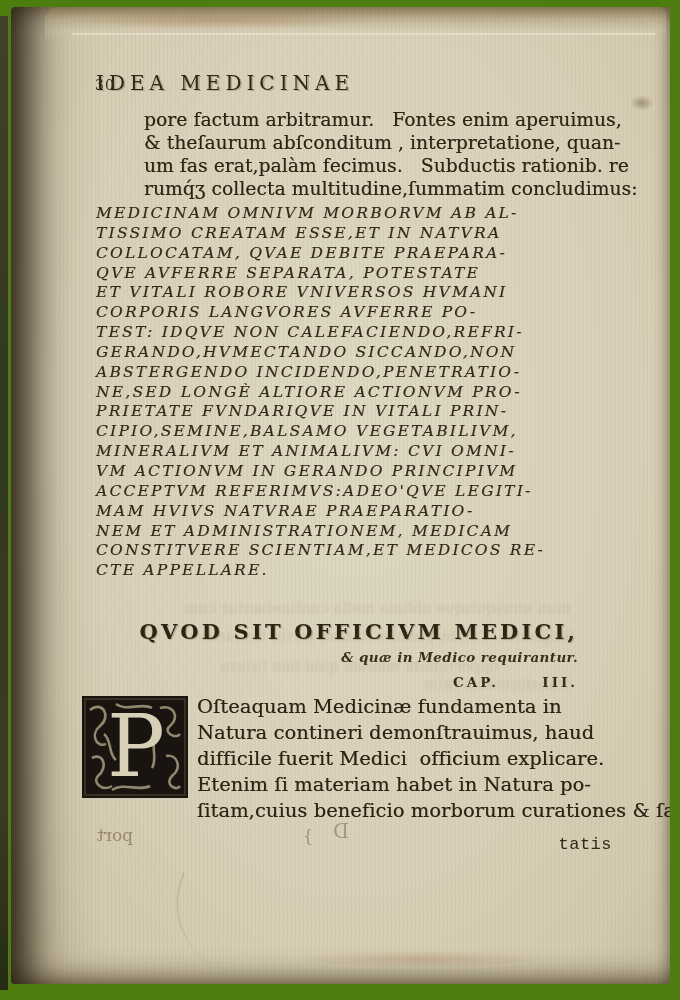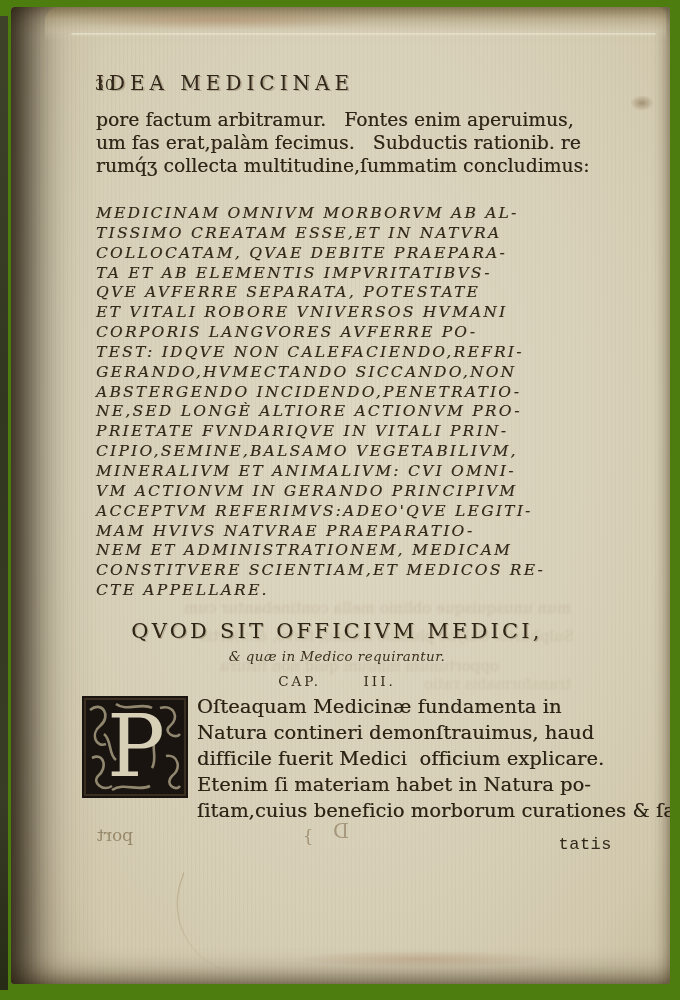--- a/index.html
+++ b/index.html
@@ -56,32 +56,33 @@
     text-shadow:1.6px .6px 0 rgba(90,66,34,.28);
     white-space:pre;
   }
   .intro-block{
     position:absolute;left:85px;top:102px;width:492px;
   }
   .intro-block .line{
     font-size:18.6px;line-height:22.9px;color:#2e2416;
     white-space:pre;letter-spacing:.1px;
     text-shadow:.4px .3px 0 rgba(46,36,22,.5);
+    margin-left:48px;
   }
   .caps-block{
     position:absolute;left:85px;top:197px;width:505px;
   }
   .caps-block .line{
     font-size:15.4px;line-height:19.85px;color:#32281a;
     letter-spacing:2.3px;white-space:pre;
     text-shadow:.5px .4px 0 rgba(60,45,25,.4);
     font-style:italic;
   }
   .chapter-head{
-    position:absolute;left:85px;top:612px;width:482px;text-align:center;
+    position:absolute;left:85px;top:612px;width:482px;text-align:right;font-weight:bold;
   }
   .chapter-title{
     font-size:21px;letter-spacing:3.2px;color:#2e2416;white-space:pre;
     text-shadow:1.2px .5px 0 rgba(90,66,34,.25);
   }
   .chapter-subtitle{
     margin-top:5px;font-size:13.5px;font-style:italic;color:#3a2e1d;
     letter-spacing:.4px;
   }
   .chapter-cap{
@@ -152,29 +153,29 @@
     <div class="stain-a"></div>
     <div class="stain-b"></div>
     <div class="stain-c"></div>
     <div class="crease"></div>
 
     <span class="folio">30</span>
     <div class="running-title">IDEA MEDICINAE</div>
 
     <div class="intro-block">
         <div class="line">pore factum arbitramur.   Fontes enim aperuimus,</div>
+        <div class="line">&amp; theſaurum abſconditum , interpretatione, quan-</div>
         <div class="line">um fas erat,palàm fecimus.   Subductis rationib. re</div>
         <div class="line">rumq́ʒ collecta multitudine,ſummatim concludimus:</div>
       </div>
 
     <div class="caps-block">
         <div class="line">MEDICINAM OMNIVM MORBORVM AB AL-</div>
         <div class="line">TISSIMO CREATAM ESSE,ET IN NATVRA</div>
         <div class="line">COLLOCATAM, QVAE DEBITE PRAEPARA-</div>
-        <div class="line">TA ET AB ELEMENTIS IMPVRITATIBVS-</div>
         <div class="line">QVE AVFERRE SEPARATA, POTESTATE</div>
         <div class="line">ET VITALI ROBORE VNIVERSOS HVMANI</div>
         <div class="line">CORPORIS LANGVORES AVFERRE PO-</div>
         <div class="line">TEST: IDQVE NON CALEFACIENDO,REFRI-</div>
         <div class="line">GERANDO,HVMECTANDO SICCANDO,NON</div>
         <div class="line">ABSTERGENDO INCIDENDO,PENETRATIO-</div>
         <div class="line">NE,SED LONGÈ ALTIORE ACTIONVM PRO-</div>
         <div class="line">PRIETATE FVNDARIQVE IN VITALI PRIN-</div>
         <div class="line">CIPIO,SEMINE,BALSAMO VEGETABILIVM,</div>
         <div class="line">MINERALIVM ET ANIMALIVM: CVI OMNI-</div>

